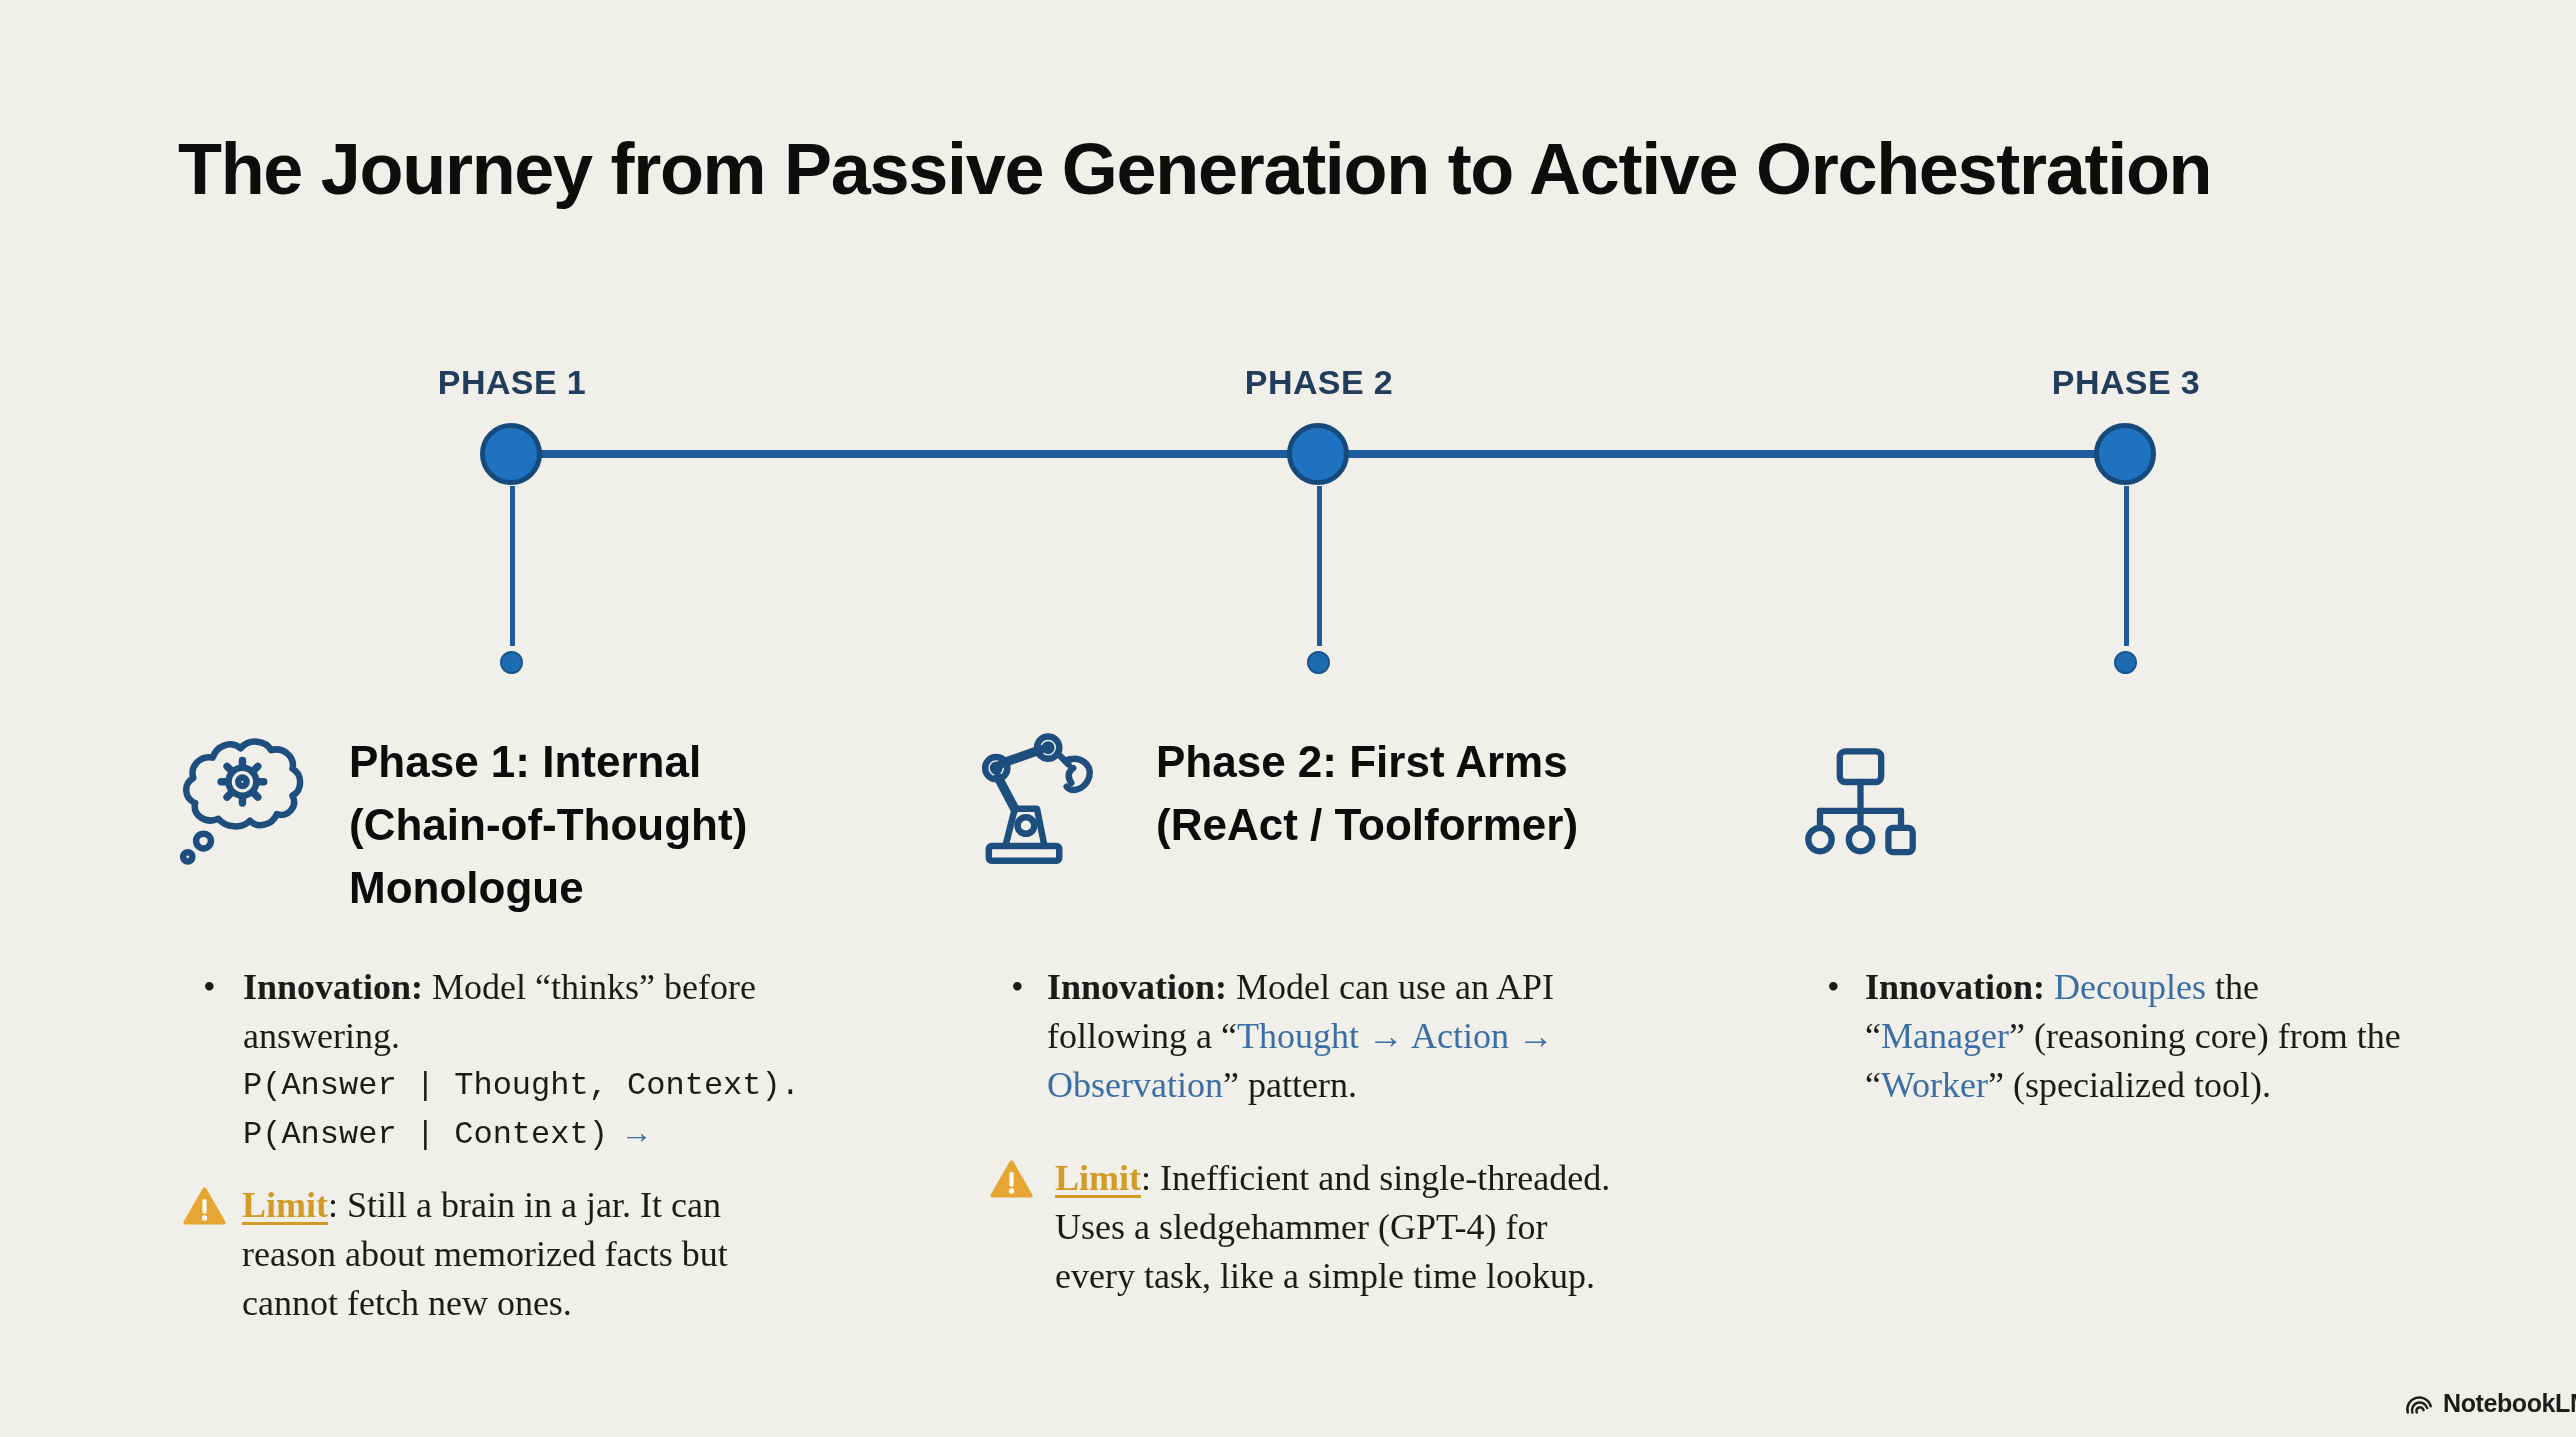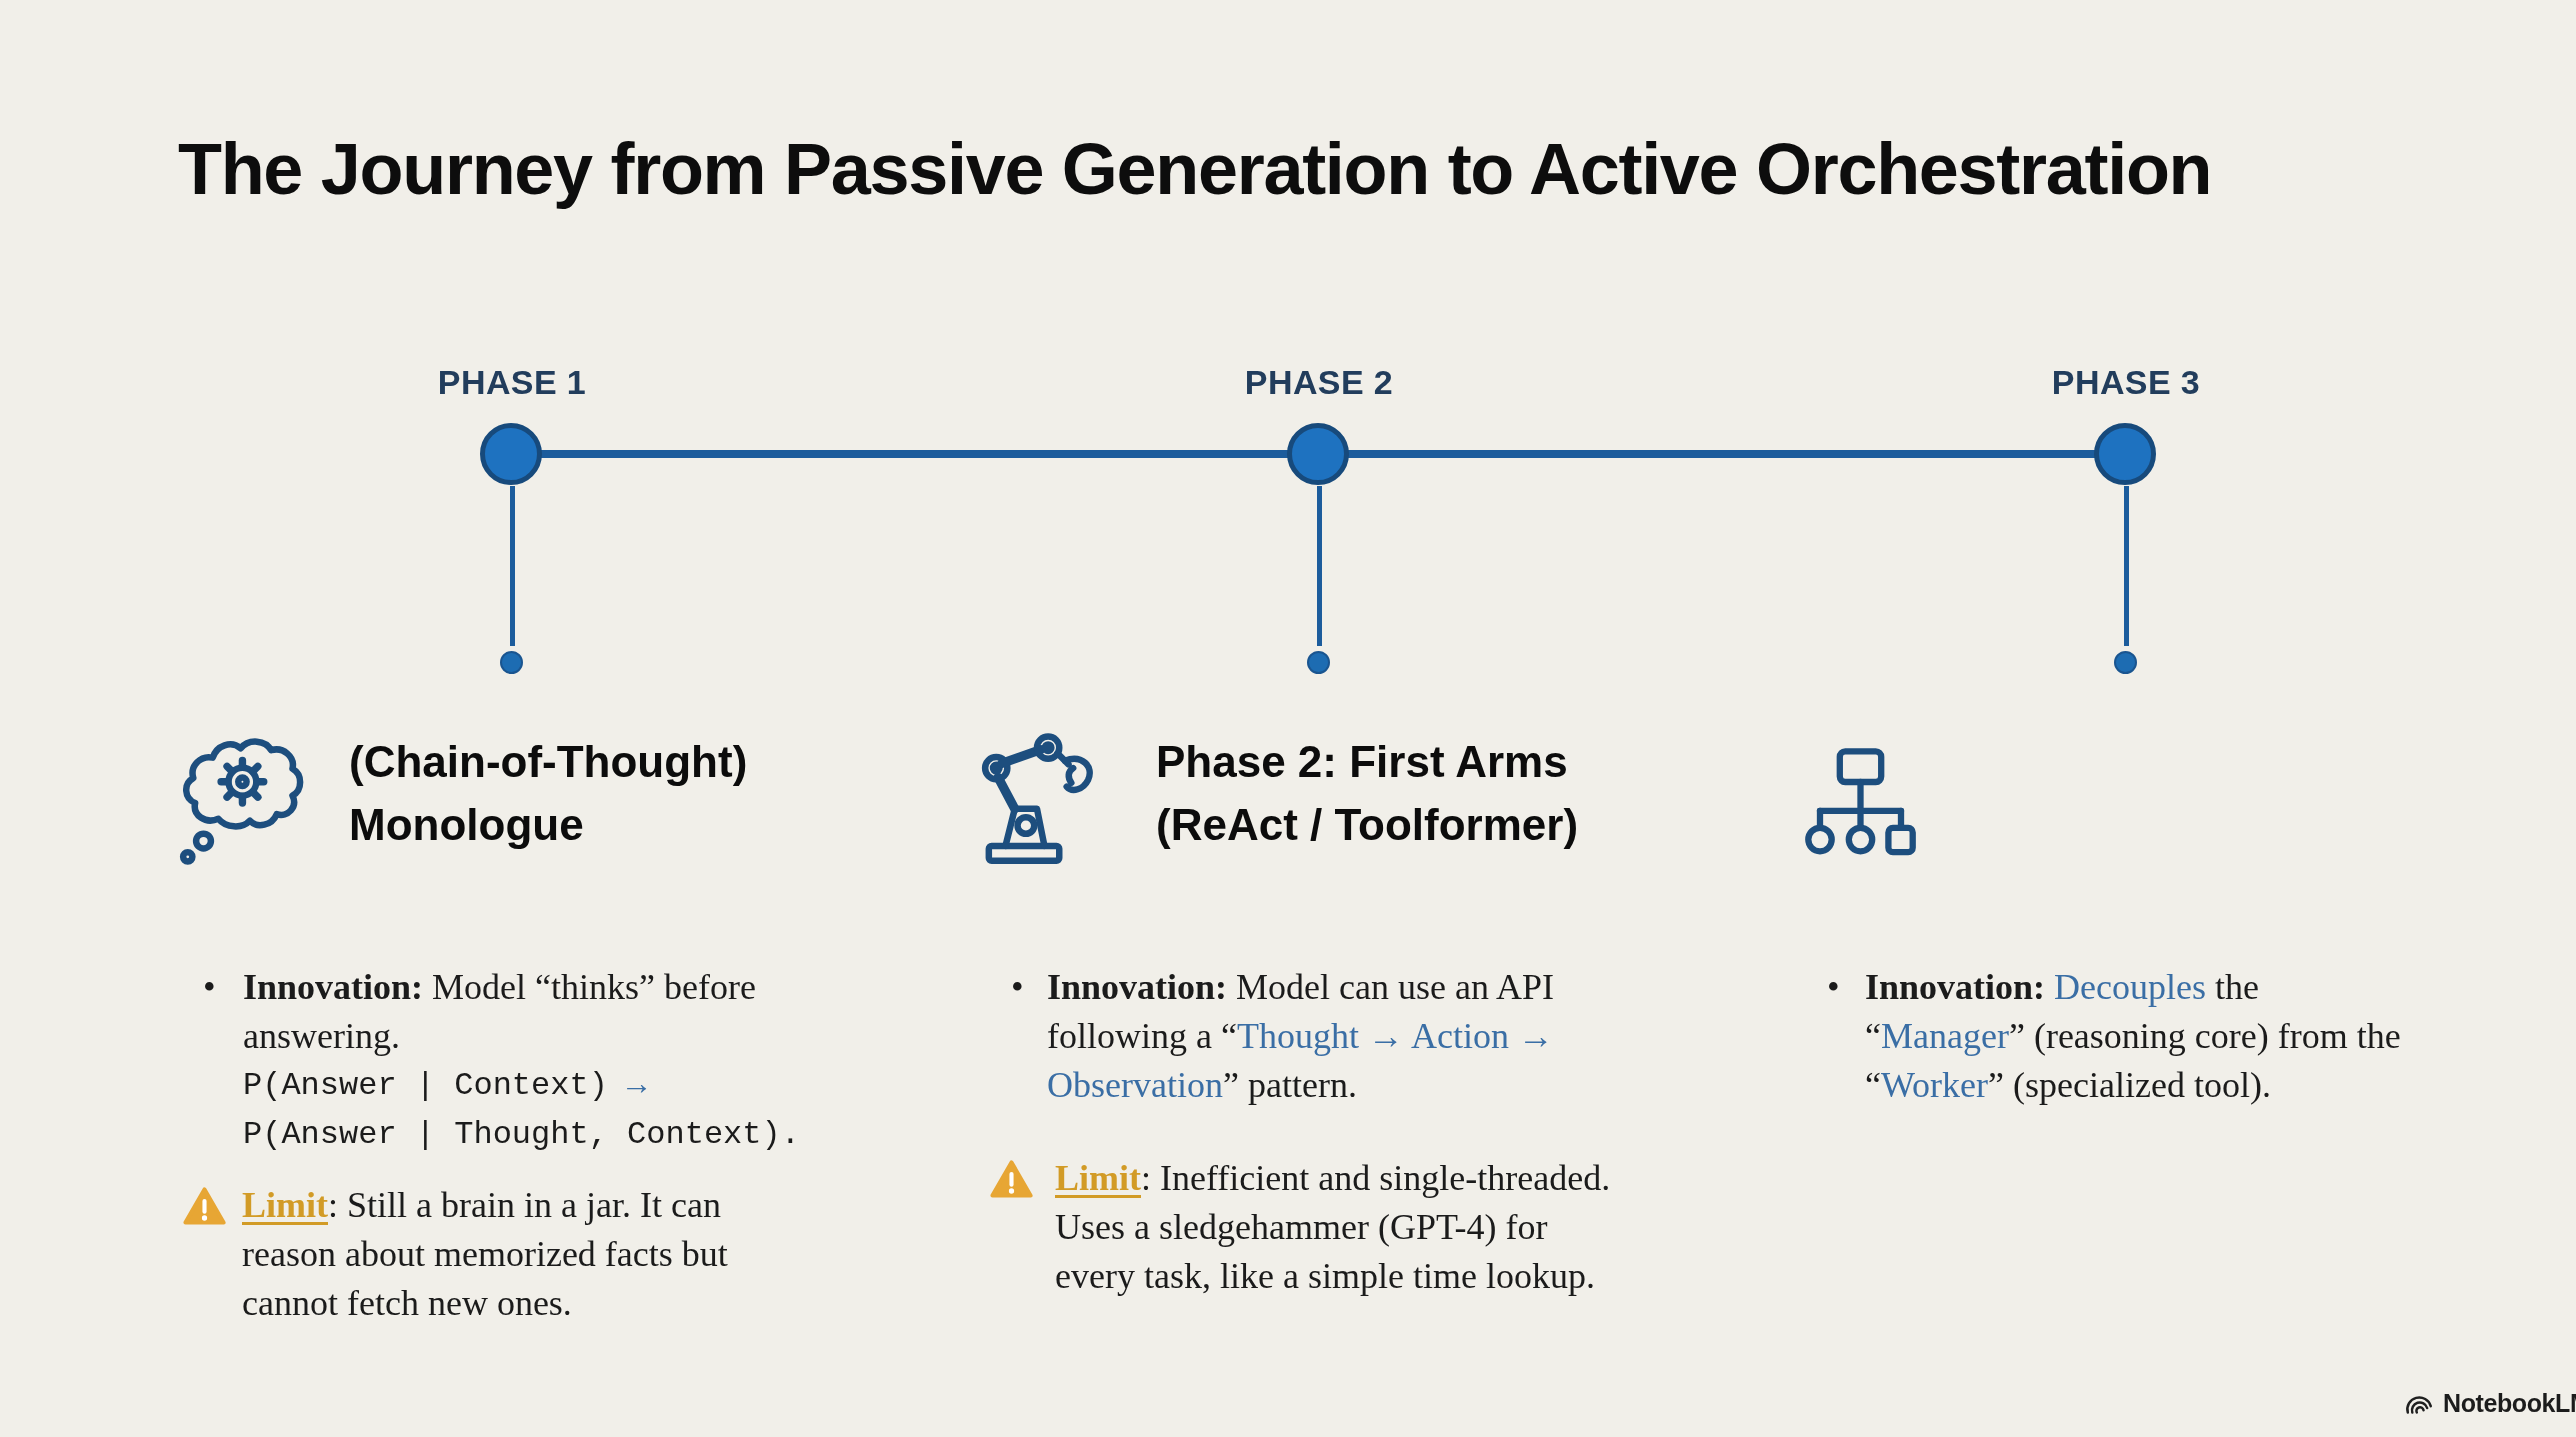--- a/index.html
+++ b/index.html
@@ -73,30 +73,31 @@
         <line x1="60" y1="58" x2="53" y2="58"></line>
           <line x1="64.7" y1="46.7" x2="59.4" y2="41.4"></line>
         <line x1="76" y1="42" x2="76" y2="35"></line>
           <line x1="87.3" y1="46.7" x2="92.6" y2="41.4"></line>
       </g>
       <circle cx="34" cy="122" r="8"></circle>
       <circle cx="17" cy="139" r="5"></circle>
     </svg>
   </div>
   <div class="heading" style="left:317px;top:730px;width:503px;">
+    <div>Phase 1: Internal</div>
     <div>(Chain-of-Thought)</div>
     <div>Monologue</div>
   </div>
 
   <div class="bullet-row" style="left:171px;top:963px;">
     <div class="marker" style="width:40px;">•</div>
     <div class="btext" style="width:584px;">
       <span class="b">Innovation:</span><span> Model “thinks” before answering.</span>
+      <div class="mono">P(Answer | Thought, Context).</div>
       <div class="mono"><span>P(Answer | Context) </span><span class="blue">→</span></div>
-      <div class="mono">P(Answer | Thought, Context).</div>
     </div>
   </div>
 
   <div class="bullet-row" style="left:151px;top:1181px;">
     <div class="iconcol" style="width:59px;">
       <svg width="43" height="40" viewBox="0 0 52 48" style="margin-top:5.4px;">
         <path d="M26,4 L49,44 L3,44 Z" fill="#e7a634" stroke="#e7a634" stroke-width="5" stroke-linejoin="round"></path>
         <line x1="26" y1="18" x2="26" y2="31" stroke="#ffffff" stroke-width="5" stroke-linecap="round"></line>
         <circle cx="26" cy="38.5" r="3.2" fill="#ffffff"></circle>
       </svg>

